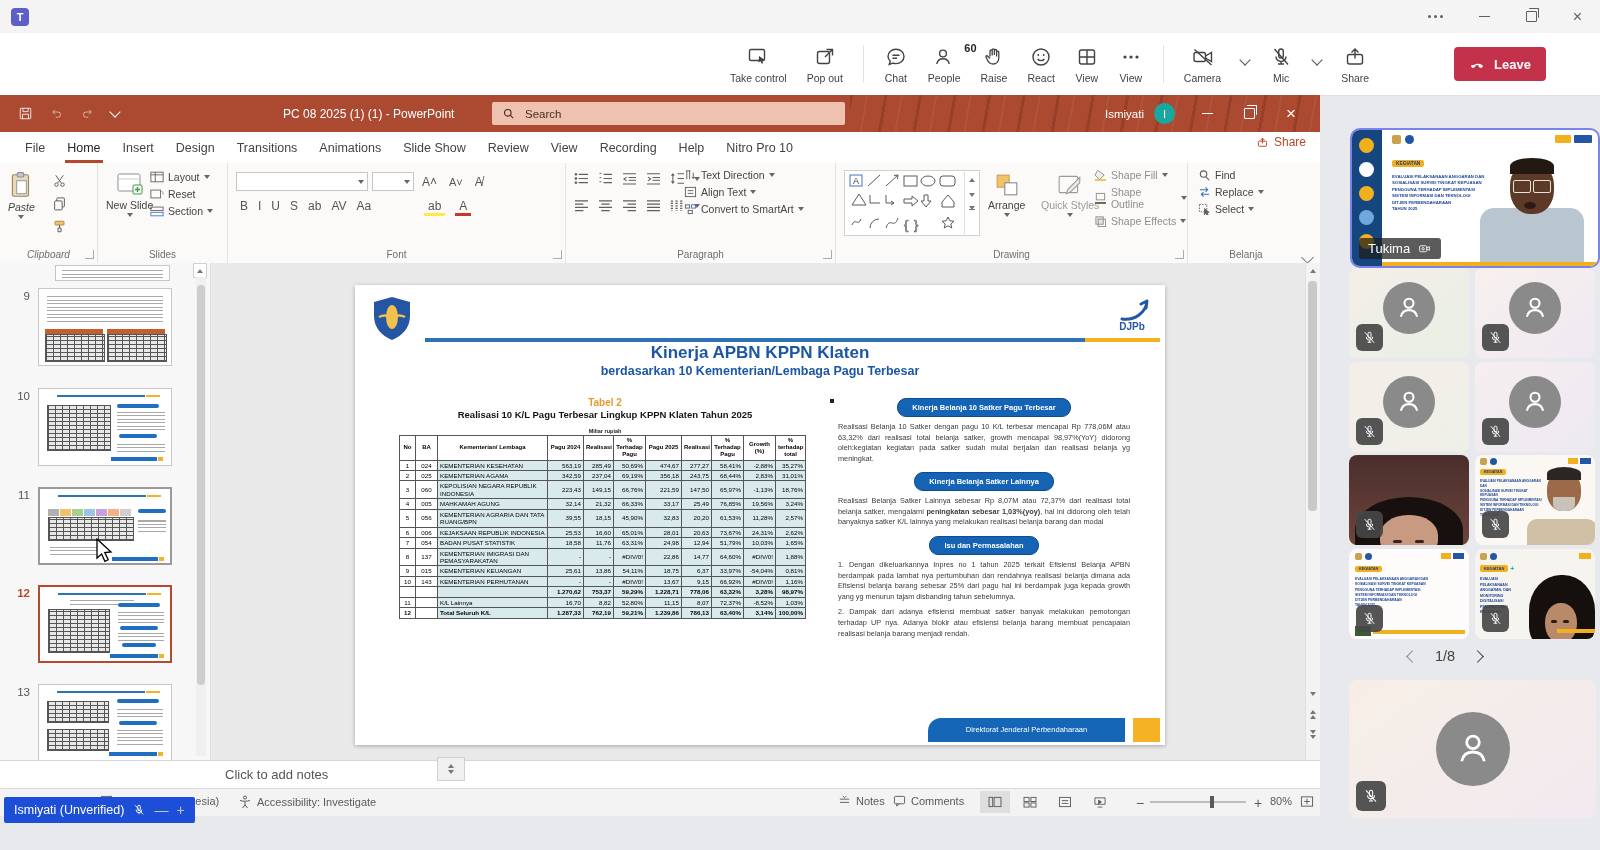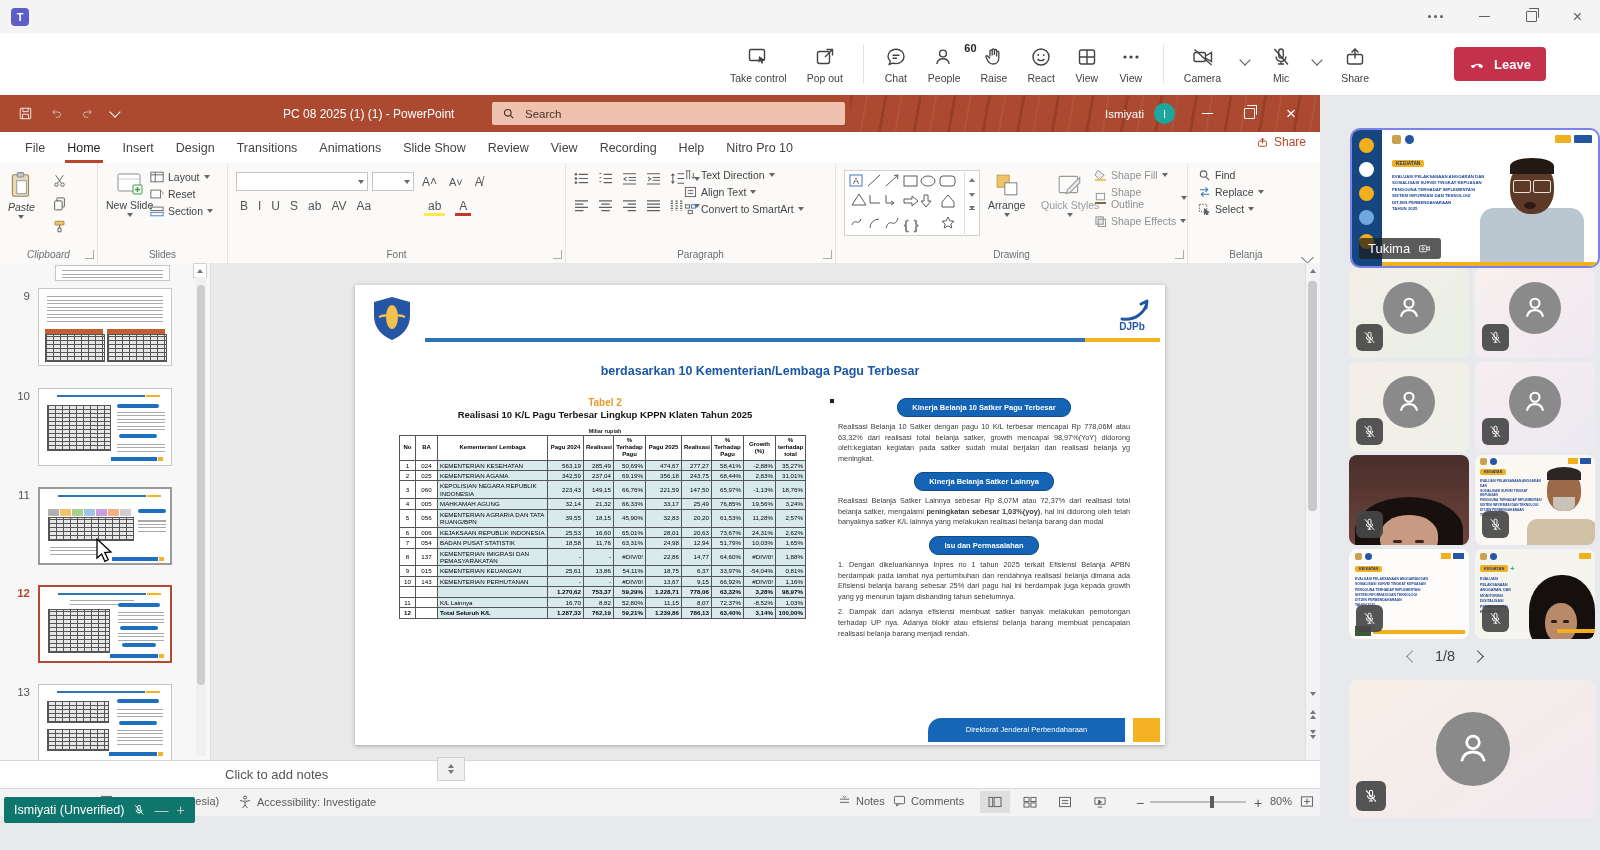--- a/index.html
+++ b/index.html
@@ -129,21 +129,21 @@
   .notesbar{position:absolute;left:0;top:665px;width:1320px;height:28px;background:#fff;border-top:1px solid #d6d6d6;}
   .notesbar .ntxt{position:absolute;left:225px;top:6px;font-size:13px;color:#555;}
   .nsplit{position:absolute;left:437px;top:-4px;width:26px;height:22px;background:#f0f0f0;border:1px solid #d0d0d0;display:flex;flex-direction:column;align-items:center;justify-content:center;gap:2px;}
   .statusbar{position:absolute;left:0;top:693px;width:1320px;height:27px;background:#f3f3f3;border-top:1px solid #d9d9d9;font-size:11px;color:#5a5a5a;}
   .sbitem{position:absolute;top:6px;display:flex;align-items:center;gap:5px;}
   .viewbox{width:30px;height:22px;display:flex;align-items:center;justify-content:center;}
   .viewbox.on{background:#dedede;}
   .zslider{position:absolute;top:12px;width:96px;height:2px;background:#bdbdbd;}
   .zthumb{position:absolute;top:-5px;width:4px;height:12px;background:#5a5a5a;}
 
-  .overlay-presenter{position:absolute;left:4px;top:797px;height:26px;background:#0f766e;border-radius:2px;z-index:40;
+  .overlay-presenter{position:absolute;left:4px;top:797px;height:26px;background:#1d4ed8;border-radius:2px;z-index:40;
         display:flex;align-items:center;gap:8px;padding:0 10px;color:#fff;font-size:12.5px;}
   .overlay-presenter .dim{color:#c7c7c7;font-size:14px;}
 
   
   .tile{position:absolute;border-radius:8px;overflow:hidden;background:#fff;}
   .tile.avatarbg1{background:linear-gradient(140deg,#f3efe7,#e9efe6);}
   .tile.avatarbg2{background:linear-gradient(140deg,#f7f0ee,#efe9f2);}
   .tile.avatarbg3{background:linear-gradient(140deg,#f4eee8,#eef0e8);}
   .tile.avatarbg4{background:linear-gradient(140deg,#f6eef0,#ece9f1);}
   .tile.avatarbg5{background:linear-gradient(145deg,#f7efe6,#f1e9ef);}
@@ -714,20 +714,21 @@
             <path d="M10 22c4-2 8-2 13 0M23 22c5-2 9-2 13 0" stroke="#f2c14e" stroke-width="2.5" fill="none"></path>
           </svg>
           <div class="djpb">
             <svg width="36" height="26" viewBox="0 0 36 26" style="margin:0 auto;">
                 <path d="M8 22C20 24 32 16 33 4M33 4l-6 3M33 4l-1 7" stroke="#2456a4" stroke-width="3" fill="none" stroke-linecap="round"></path>
               </svg>
             <div class="dtxt">DJPb</div>
           </div>
           <div class="s-line-b"></div>
           <div class="s-line-y"></div>
+          <div class="s-title">Kinerja APBN KPPN Klaten</div>
           <div class="s-sub">berdasarkan 10 Kementerian/Lembaga Pagu Terbesar</div>
 
           <div class="s-left">
             <div class="s-tab2">Tabel 2</div>
             <div class="s-ttitle">Realisasi 10 K/L Pagu Terbesar Lingkup KPPN Klaten Tahun 2025</div>
             <div class="s-unit">Miliar rupiah</div>
             <table class="kl">
               <colgroup>
                 <col style="width:16px">
                   <col style="width:22px">

